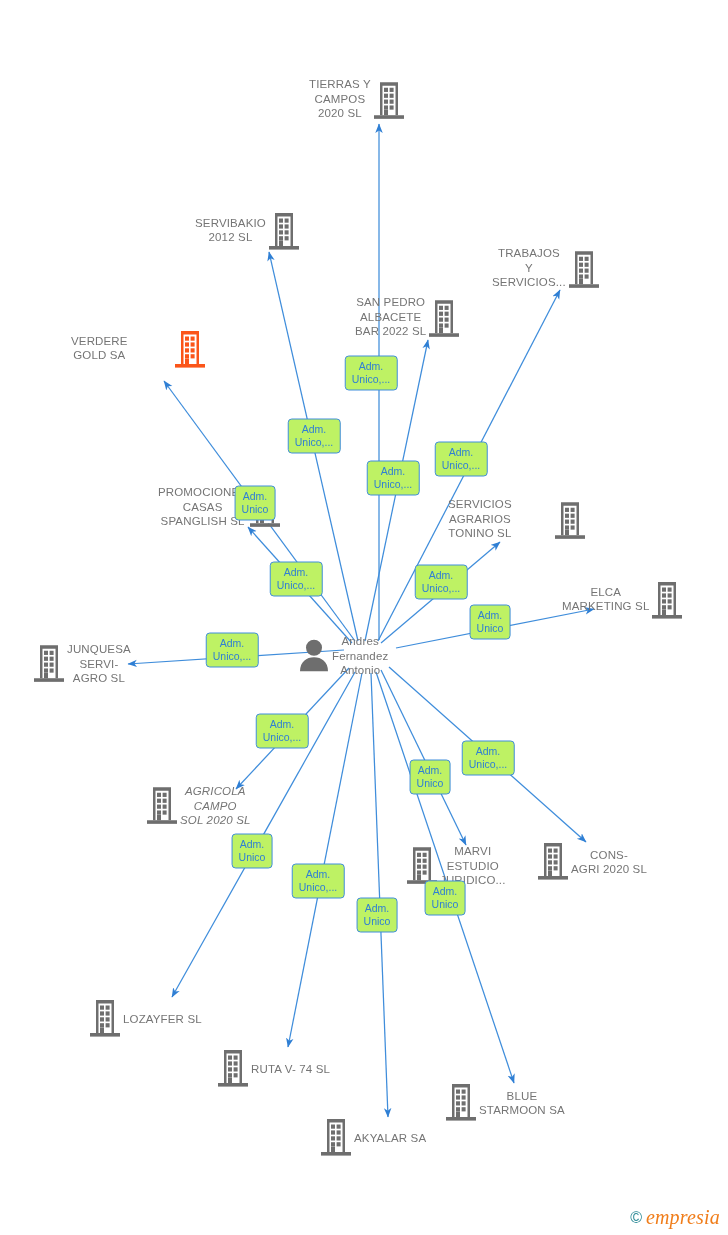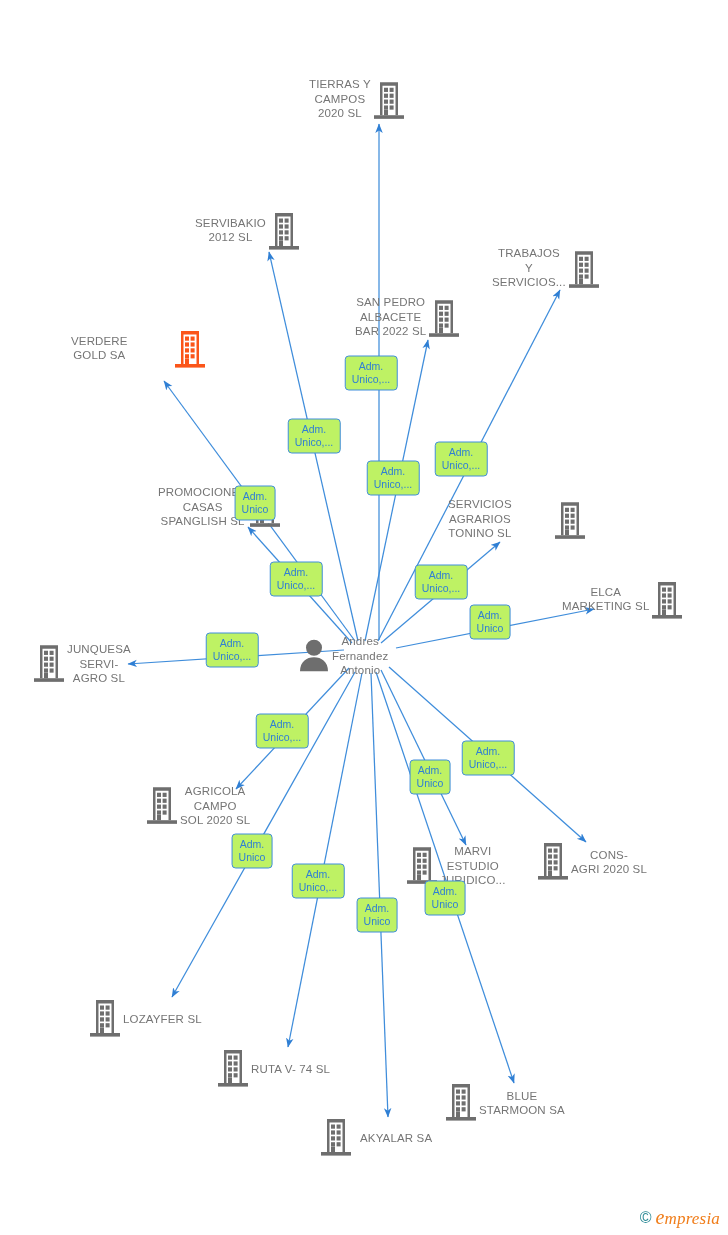--- a/index.html
+++ b/index.html
@@ -87,21 +87,21 @@
     color: #f07d1a;
     font-family: "Liberation Serif", serif;
     font-style: italic;
     font-size: 20px;
     line-height: 20px;
   }
   .wm-rest {
     color: #f07d1a;
     font-family: "Liberation Serif", serif;
     font-style: italic;
-    font-size: 17px;
+    font-size: 20px;
     letter-spacing: 0.2px;
   }
 </style>
 </head>
 <body>
 
 <div id="graph">
 
   <svg id="edges" viewBox="0 0 728 1235" width="728" height="1235" xmlns="http://www.w3.org/2000/svg">
     <defs>
@@ -309,21 +309,21 @@
             <rect x="13" y="25.200000000000003" width="4" height="4.2" fill="#6e6e6e"></rect>
             <rect x="18.6" y="25.200000000000003" width="4" height="4.2" fill="#6e6e6e"></rect>
             <rect x="13" y="29.5" width="4" height="5.5" fill="#6e6e6e"></rect>
             <rect x="3" y="35" width="30" height="3.6" fill="#6e6e6e"></rect>
           </g>
         </svg>
         <div class="node-label">JUNQUESA
 SERVI-
 AGRO  SL</div>
       </div>
-      <div class="node below" style="left: 214px; top: 805px;">
+      <div class="node below" style="left: 214px; top: 805px; font-style: italic;">
         <svg viewBox="0 0 36 40" class="node-icon">
           <g fill="#6e6e6e">
             <path d="M9,2 h18 v33 h-18 Z M9,2 h18 v3 h-18 Z"></path>
             <rect x="11.5" y="5.5" width="13" height="29.5" fill="#ffffff"></rect>
             <rect x="13" y="7.5" width="4" height="4.2" fill="#6e6e6e"></rect>
             <rect x="18.6" y="7.5" width="4" height="4.2" fill="#6e6e6e"></rect>
             <rect x="13" y="13.4" width="4" height="4.2" fill="#6e6e6e"></rect>
             <rect x="18.6" y="13.4" width="4" height="4.2" fill="#6e6e6e"></rect>
             <rect x="13" y="19.3" width="4" height="4.2" fill="#6e6e6e"></rect>
             <rect x="18.6" y="19.3" width="4" height="4.2" fill="#6e6e6e"></rect>
@@ -429,21 +429,21 @@
             <rect x="18.6" y="19.3" width="4" height="4.2" fill="#6e6e6e"></rect>
             <rect x="13" y="25.200000000000003" width="4" height="4.2" fill="#6e6e6e"></rect>
             <rect x="18.6" y="25.200000000000003" width="4" height="4.2" fill="#6e6e6e"></rect>
             <rect x="13" y="29.5" width="4" height="5.5" fill="#6e6e6e"></rect>
             <rect x="3" y="35" width="30" height="3.6" fill="#6e6e6e"></rect>
           </g>
         </svg>
         <div class="node-label">BLUE
 STARMOON SA</div>
       </div>
-      <div class="node below" style="left: 388px; top: 1137px; gap: 6px;">
+      <div class="node below" style="left: 388px; top: 1137px;">
         <svg viewBox="0 0 36 40" class="node-icon">
           <g fill="#6e6e6e">
             <path d="M9,2 h18 v33 h-18 Z M9,2 h18 v3 h-18 Z"></path>
             <rect x="11.5" y="5.5" width="13" height="29.5" fill="#ffffff"></rect>
             <rect x="13" y="7.5" width="4" height="4.2" fill="#6e6e6e"></rect>
             <rect x="18.6" y="7.5" width="4" height="4.2" fill="#6e6e6e"></rect>
             <rect x="13" y="13.4" width="4" height="4.2" fill="#6e6e6e"></rect>
             <rect x="18.6" y="13.4" width="4" height="4.2" fill="#6e6e6e"></rect>
             <rect x="13" y="19.3" width="4" height="4.2" fill="#6e6e6e"></rect>
             <rect x="18.6" y="19.3" width="4" height="4.2" fill="#6e6e6e"></rect>

